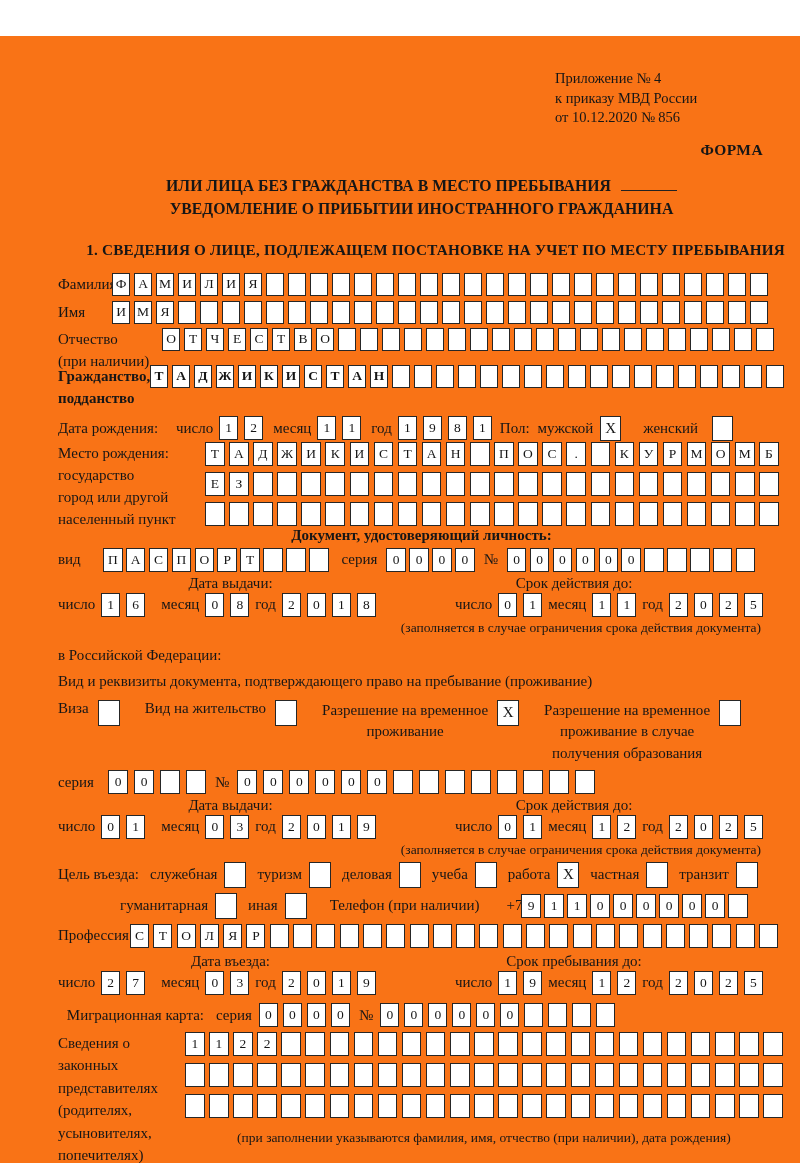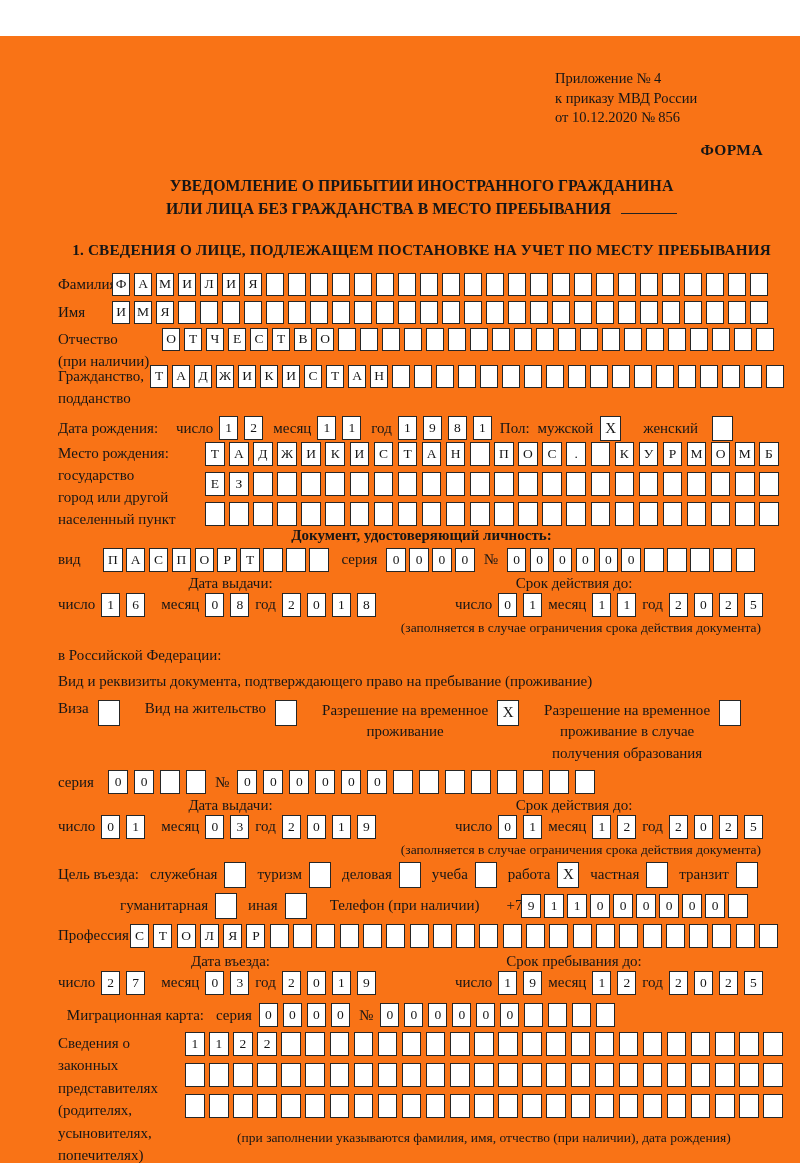--- a/index.html
+++ b/index.html
@@ -10,28 +10,28 @@
     color:#161616;
   }
   .page { width:800px; height:1163px; padding:33px 15px 10px 58px; overflow:hidden; background:#f97316; position:relative;margin-top:36px; }
 
   
   .appendix { margin-left:497px; font-size:14.5px; line-height:19.5px; }
   .appendix .amend { margin-top:5px; }
   .forma { font-weight:bold; text-align:right; margin-top:13px; margin-right:22px; font-size:15.5px; letter-spacing:.4px; }
   .title { margin-top:15px; text-align:center; font-weight:bold; font-size:15.8px; line-height:23px; }
   .blank-line { display:inline-block; width:56px; border-bottom:1.8px solid #222; height:14px; margin-left:10px; }
-  .sec1 { margin-top:21px; text-align:center; font-weight:bold; font-size:15.2px; letter-spacing:.2px; }
+  .sec1 { margin-top:21px; text-align:right; font-weight:bold; font-size:15.2px; letter-spacing:.2px; }
 
   
   .frow { display:flex; align-items:flex-start; }
   .lbl { font-size:15px; line-height:23px; flex:none; }
   .lbl2 { font-size:15px; line-height:22px; flex:none; }
   .mt14 { margin-top:14px; } .mt5 { margin-top:5px; } .mt4 { margin-top:4px; }
-  .h37 { height:37px; } .h50 { height:50px; }
+  .h37 { height:37px; } .h50 { height:50px;font-weight:bold; }
 
   
   .cells { display:flex; flex:none; }
   .cell { flex:none; display:flex; align-items:center; justify-content:center; border:1.6px solid #262626; font-size:13.5px; background:#fff; }
   .gA    { gap:4px; }    .gA .cell    { width:18px;   height:23px; }
   .g24   { gap:4.6px; }  .g24 .cell   { width:19.5px; height:24px; }
   .gdoc  { gap:3.4px; }  .gdoc .cell  { width:19.5px; height:24px; }
   .gdate { gap:6px; }    .gdate .cell { width:19px;   height:24px; }
   .gnum  { gap:6px; }    .gnum .cell  { width:20px;   height:24px; }
   .gmig  { gap:5px; }    .gmig .cell  { width:19px;   height:24px; }
@@ -98,24 +98,24 @@
 <div class="page">
 
   <div class="appendix">
     <div>Приложение № 4</div>
     <div>к приказу МВД России</div>
     <div>от 10.12.2020 № 856</div>
   </div>
   <div class="forma">ФОРМА</div>
 
   <div class="title">
-    <div>УВЕДОМЛЕНИЕ О ПРИБЫТИИ ИНОСТРАННОГО ГРАЖДАНИНА</div>
     <div>
       <span>ИЛИ ЛИЦА БЕЗ ГРАЖДАНСТВА В МЕСТО ПРЕБЫВАНИЯ</span><span class="blank-line"></span>
     </div>
+    <div>УВЕДОМЛЕНИЕ О ПРИБЫТИИ ИНОСТРАННОГО ГРАЖДАНИНА</div>
   </div>
 
   <div class="sec1">1. СВЕДЕНИЯ О ЛИЦЕ, ПОДЛЕЖАЩЕМ ПОСТАНОВКЕ НА УЧЕТ ПО МЕСТУ ПРЕБЫВАНИЯ</div>
 
   <div class="frow mt14">
     <span class="lbl w-surname">Фамилия</span>
     <span class="cells gA">
         <span class="cell">Ф</span>
         <span class="cell">А</span>
         <span class="cell">М</span>

